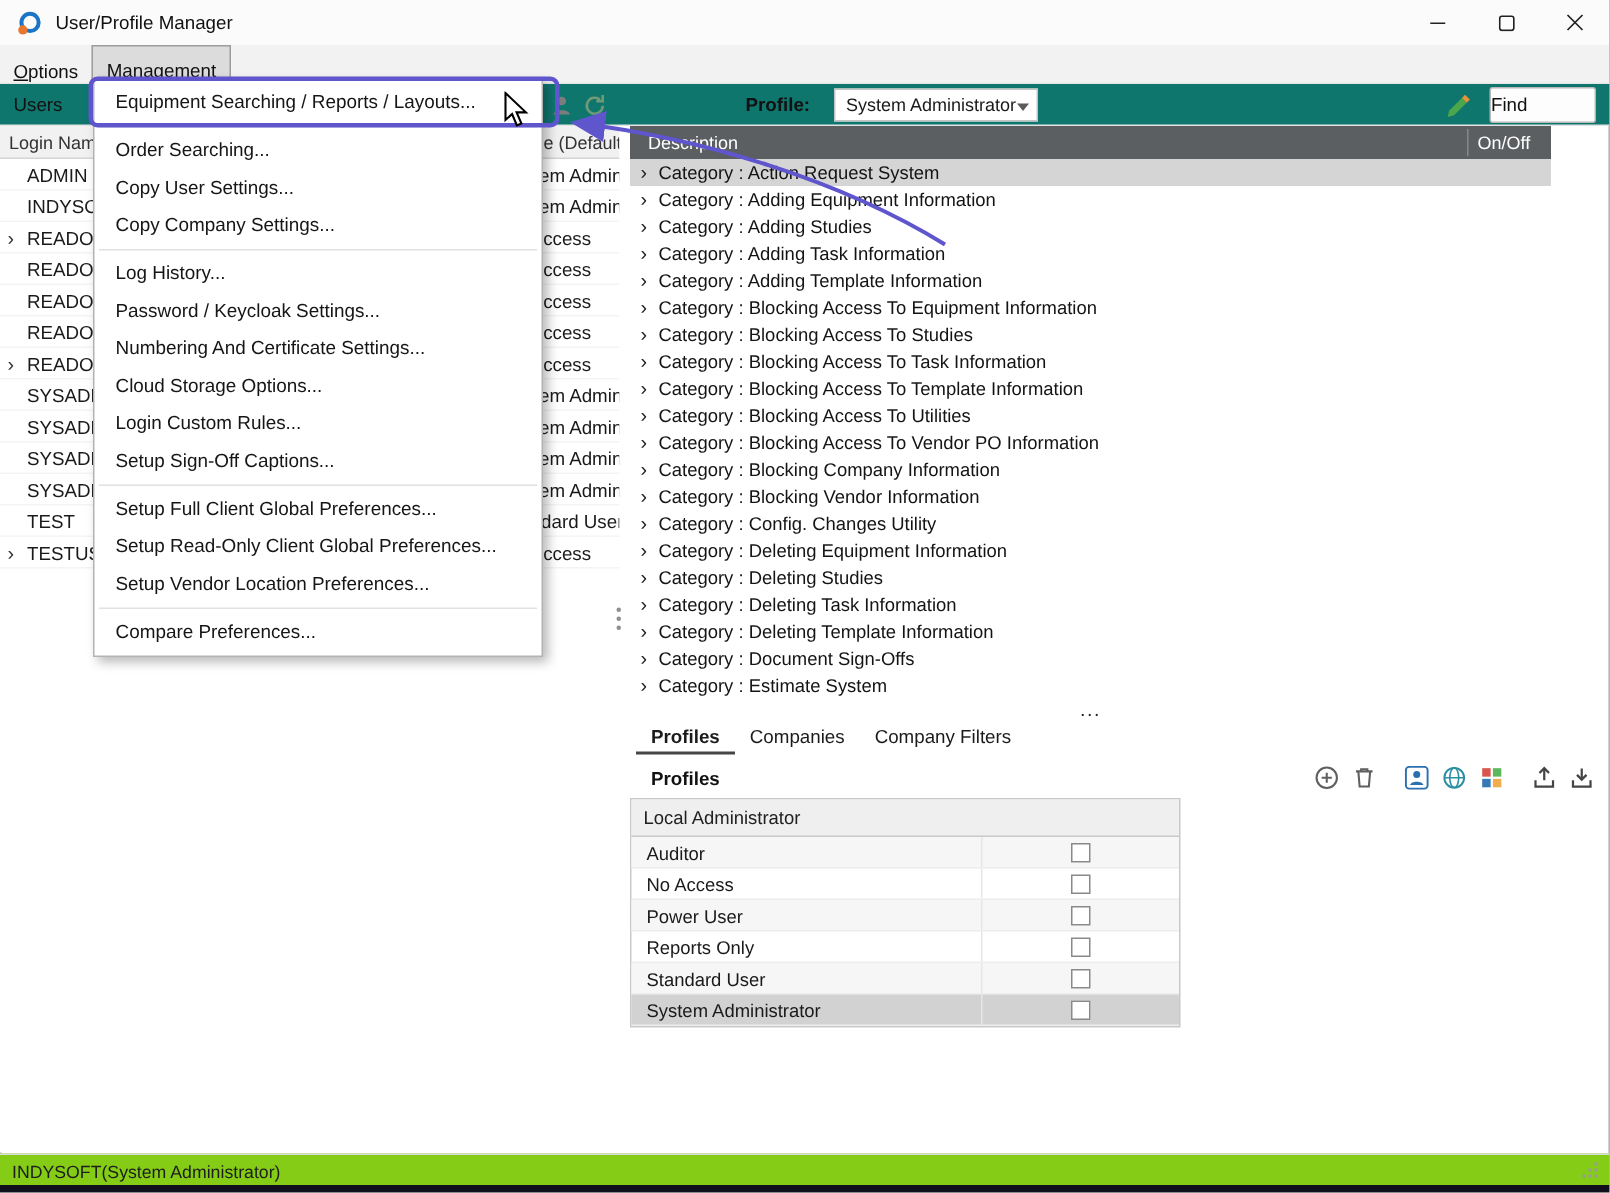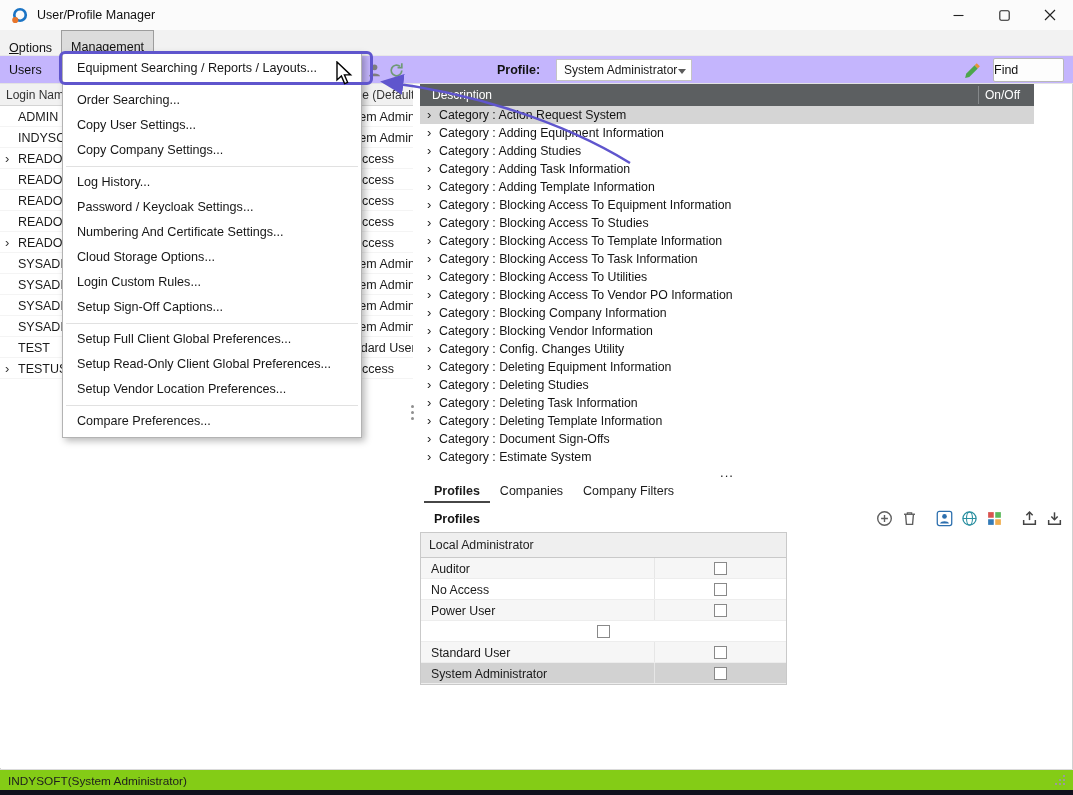--- a/index.html
+++ b/index.html
@@ -16,21 +16,21 @@
   .win-btn{width:46px;height:30px;display:flex;align-items:center;justify-content:center;cursor:default}
 
   
   .menubar{position:absolute;left:0;top:30px;width:100%;height:26px;background:#f2f2f2;display:flex;border-bottom:1px solid #e7e7e7}
   .menubar-item{padding:0 9px;display:flex;align-items:flex-end;font-size:12.5px;color:#111}
   .menubar-item>span{display:block}
   .menubar-item>span::first-letter{text-decoration:underline}
   .menubar-item.active{background:#dcdcdc;border:1px solid #9d9d9d}
 
   
-  .toolbar{position:absolute;left:0;top:56px;width:100%;height:28px;background:#c4b5fd;border-bottom:1px solid #e3e3e3}
+  .toolbar{position:absolute;left:0;top:56px;width:100%;height:28px;background:#0f766e;border-bottom:1px solid #e3e3e3}
   .users-label{position:absolute;left:9px;top:7px;font-size:12.5px;color:#111}
   .tb-icon{position:absolute;top:6px;width:17px;height:17px}
   .profile-label{position:absolute;left:497px;top:7px;font-size:12.5px;font-weight:bold;color:#111}
   .profile-combo{position:absolute;left:556px;top:3px;width:136px;height:22px;background:#fff;border:1px solid #c5c5c5;
                  display:flex;align-items:center;padding:0 16px 0 7px;font-size:12px;white-space:nowrap;overflow:hidden}
   .combo-caret{position:absolute;right:5px;top:9px;width:0;height:0;border-left:4px solid transparent;border-right:4px solid transparent;border-top:5px solid #5b5b5b}
   .find-btn{position:absolute;left:993px;top:2px;width:71px;height:24px;background:#fdfdfd;border:1px solid #b8b8b8;
             border-radius:2px;text-align:left;line-height:22px;font-size:12.5px;color:#111}
 
   
@@ -228,22 +228,22 @@
       <span class="rh-desc">Description</span>
       <span class="rh-onoff">On/Off</span>
     </div>
     <div class="right-row selected">Category : Action Request System</div>
     <div class="right-row">Category : Adding Equipment Information</div>
     <div class="right-row">Category : Adding Studies</div>
     <div class="right-row">Category : Adding Task Information</div>
     <div class="right-row">Category : Adding Template Information</div>
     <div class="right-row">Category : Blocking Access To Equipment Information</div>
     <div class="right-row">Category : Blocking Access To Studies</div>
+    <div class="right-row">Category : Blocking Access To Task Information</div>
     <div class="right-row">Category : Blocking Access To Template Information</div>
-    <div class="right-row">Category : Blocking Access To Task Information</div>
     <div class="right-row">Category : Blocking Access To Utilities</div>
     <div class="right-row">Category : Blocking Access To Vendor PO Information</div>
     <div class="right-row">Category : Blocking Company Information</div>
     <div class="right-row">Category : Blocking Vendor Information</div>
     <div class="right-row">Category : Config. Changes Utility</div>
     <div class="right-row">Category : Deleting Equipment Information</div>
     <div class="right-row">Category : Deleting Studies</div>
     <div class="right-row">Category : Deleting Task Information</div>
     <div class="right-row">Category : Deleting Template Information</div>
     <div class="right-row">Category : Document Sign-Offs</div>
@@ -312,20 +312,21 @@
             <div class="checkbox"></div>
           </div>
         </div>
       <div class="p-row">
           <div class="name">Power User</div>
           <div class="chk-cell">
             <div class="checkbox"></div>
           </div>
         </div>
       <div class="p-row">
+          <div class="name">Reports Only</div>
           <div class="chk-cell">
             <div class="checkbox"></div>
           </div>
         </div>
       <div class="p-row">
           <div class="name">Standard User</div>
           <div class="chk-cell">
             <div class="checkbox"></div>
           </div>
         </div>

